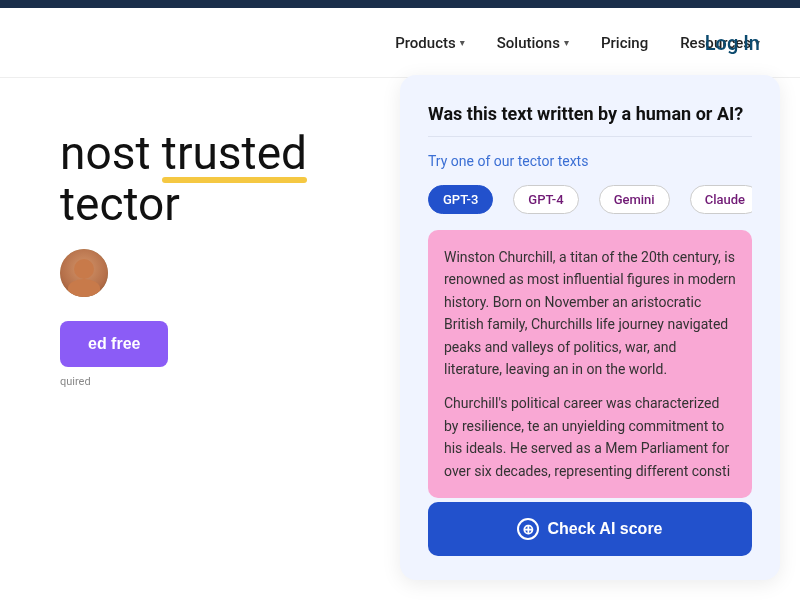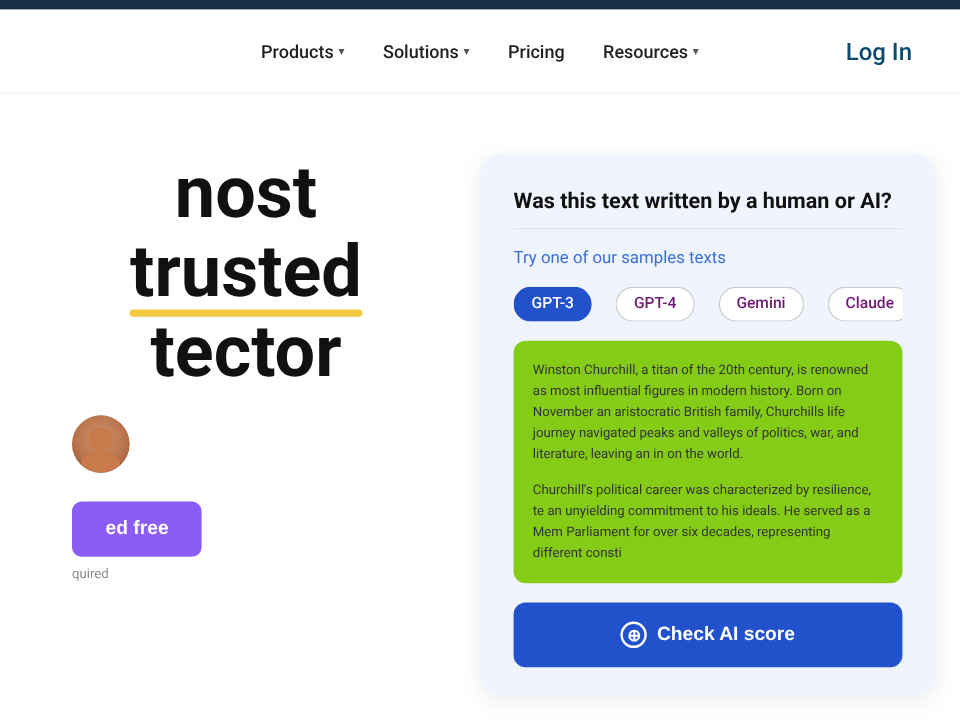--- a/index.html
+++ b/index.html
@@ -16,21 +16,21 @@
     .top-bar {
       background: #1a2e4a;
       height: 8px;
       width: 100%;
     }
 
     
     nav {
       display: flex;
       align-items: center;
-      justify-content: center;
+      justify-content: flex-end;
       padding: 0 40px;
       height: 70px;
       background: #fff;
       border-bottom: 1px solid #eee;
       position: relative;
     }
     .nav-items {
       display: flex;
       align-items: center;
       gap: 32px;
@@ -66,26 +66,25 @@
       background: #fff;
     }
 
     
     .hero-left {
       width: 420px;
       padding: 50px 40px 40px 60px;
       position: relative;
     }
     .hero-title {
-      font-size: 60px;
-      font-weight: 700;
+      font-size: 46px;
+      font-weight: 400;
       color: #111;
       line-height: 1.1;
       margin-bottom: 20px;
-      text-align: center;
     }
     .hero-title .underline-text {
       position: relative;
       display: inline-block;
     }
     .hero-title .underline-text::after {
       content: '';
       position: absolute;
       bottom: -4px;
       left: 0;
@@ -220,28 +219,28 @@
       white-space: nowrap;
     }
     .model-tab.active {
       background: #2251cc;
       color: #fff;
       border-color: #2251cc;
     }
 
     
     .text-content {
-      background: #84cc16;
+      background: #f9a8d4;
       border-radius: 10px;
       padding: 16px;
-      font-size: 11px;
+      font-size: 14px;
       color: #333;
       line-height: 1.6;
       min-height: 160px;
-      margin-bottom: 16px;
+      margin-bottom: 4px;
       overflow: hidden;
     }
     .text-content p { margin-bottom: 12px; }
     .text-content p:last-child { margin-bottom: 0; }
 
     
     .check-btn {
       background: #2251cc;
       color: #fff;
       border: none;
@@ -308,21 +307,21 @@
     <button class="cta-btn">
       <span>ed free</span>
     </button>
     <p class="no-credit">quired</p>
   </div>
 
   <div class="hero-right">
     <div class="ai-card">
       <h2 class="card-title">Was this text written by a human or AI?</h2>
       <div class="card-divider"></div>
-      <a class="sample-link">Try one of our samples texts</a>
+      <a class="sample-link">Try one of our tector texts</a>
 
       <div class="model-tabs">
         <div class="model-tab active">
           <span>GPT-3</span>
         </div>
         <div class="model-tab">
           <span>GPT-4</span>
         </div>
         <div class="model-tab">
           <span>Gemini</span>

